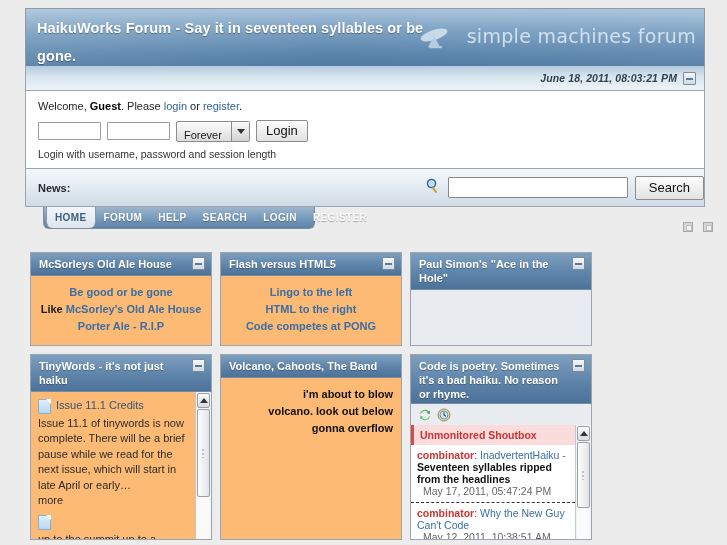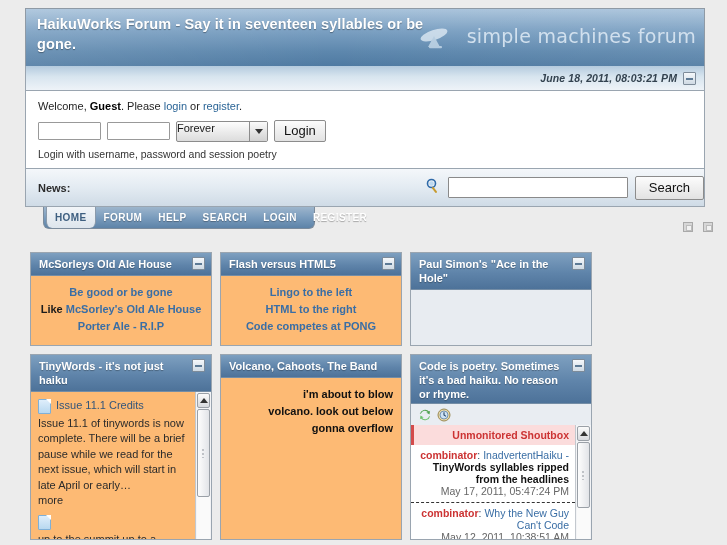--- a/index.html
+++ b/index.html
@@ -39,21 +39,21 @@
     position:absolute; left:0; top:0; width:100%; height:100%;
     background: linear-gradient(to right, rgba(255,255,255,0.10) 0%, rgba(255,255,255,0.0) 45%, rgba(255,255,255,0.07) 100%);
   }
   .forum-title {
     position: absolute;
     left: 11px; top: 5px;
     width: 420px;
     color: #ffffff;
     font-size: 14.5px;
     font-weight: bold;
-    line-height: 20px;
+    line-height: 28px;
     text-shadow: 0 1px 1px rgba(0,0,0,0.35);
     letter-spacing: 0.1px;
   }
   .smf-logo {
     position: absolute;
     right: 8px; top: 14px;
     display: flex;
     align-items: center;
     gap: 7px;
   }
@@ -126,27 +126,28 @@
   .login-row input.txt {
     width: 63px; height: 18px;
     border: 1px solid #999;
     background: #fff;
     font-size: 11px;
     padding: 0 3px;
     border-radius: 1px;
   }
   .sel-wrap {
     position: relative;
-    width: 92px; height: 21px;
+    width: 74px; height: 21px;
     border: 1px solid #8c8c8c;
     background: linear-gradient(to bottom,#fdfdfd,#dcdcdc);
     border-radius: 2px;
-    display:flex; align-items:flex-start;
+    display:flex; align-items:flex-end;
     font-size: 11px;
     color: #1a1a1a;
+    padding-left: 7px;
   }
   .sel-wrap .arrow-btn {
     position:absolute; right:0; top:0; bottom:0;
     width: 18px;
     border-left: 1px solid #8c8c8c;
     background: linear-gradient(to bottom,#fafafa,#d2d2d2);
     display:flex; align-items:center; justify-content:center;
   }
   .caret-d {
     width:0;height:0;
@@ -373,21 +374,21 @@
   
   .vol-body { text-align: right; font-weight: bold; color:#111; line-height:17px; padding: 8px 8px 0 6px;}
 
   
   .shout-tools {
     display:flex; gap:5px; align-items:center;
     padding: 4px 6px 3px 7px;
     background: #e9edf2;
   }
   .ico-refresh, .ico-clock { width:14px; height:14px; flex:none; }
-  .shout-area { display:flex; flex:1 1 auto; min-height:0;text-align:right; }
+  .shout-area { display:flex; flex:1 1 auto; min-height:0; }
   .shout-list {
     flex: 1 1 auto;
     background: #ffffff;
     overflow: hidden;
     font-size: 10.5px;
   }
   .shout-banner {
     background: #fbdcdc;
     border-left: 3px solid #d34b4b;
     color: #cc3333;
@@ -440,21 +441,21 @@
           <input class="txt" type="password" value="" style="">
           <div class="sel-wrap">
             <span>Forever</span>
             <span class="arrow-btn">
                 <i class="caret-d"></i>
               </span>
           </div>
           <button class="btn">Login</button>
         </div>
 
-        <div class="login-hint">Login with username, password and session poetry</div>
+        <div class="login-hint">Login with username, password and session length</div>
       </div>
     </div>
 
     <div class="news-bar">
       <span class="news-label">News:</span>
       <span class="news-text"></span>
       <div class="search-area">
         <span>
           <svg width="16" height="16" viewBox="0 0 16 16">
             <circle cx="6.5" cy="5.5" r="4" fill="none" stroke="#2f6aa8" stroke-width="1.6"></circle>
@@ -582,21 +583,21 @@
               <circle cx="7" cy="7" r="4" fill="#cfe3f5" stroke="#5b82a8" stroke-width="0.8"></circle>
               <path d="M7 4.2V7l2 1.4" stroke="#274766" stroke-width="1.1" fill="none"></path>
             </svg>
           </span>
         </div>
         <div class="shout-area">
           <div class="shout-list">
             <div class="shout-banner">Unmonitored Shoutbox</div>
             <div class="shout-item">
               <span class="shout-user">combinator</span><span>: </span><span class="shout-msg">InadvertentHaiku -</span>
-              <div class="shout-msg"><b>TinyWords syllables ripped from the headlines</b></div>
+              <div class="shout-msg"><b>Seventeen syllables ripped from the headlines</b></div>
               <div class="shout-time">May 17, 2011, 05:47:24 PM</div>
             </div>
             <div class="shout-item">
               <span class="shout-user">combinator</span><span>: </span><span class="shout-msg">Why the New Guy Can't Code</span>
               <div class="shout-time">May 12, 2011, 10:38:51 AM</div>
             </div>
           </div>
           <div class="vscroll">
             <div class="vs-btn">
                 <i class="caret-u"></i>

